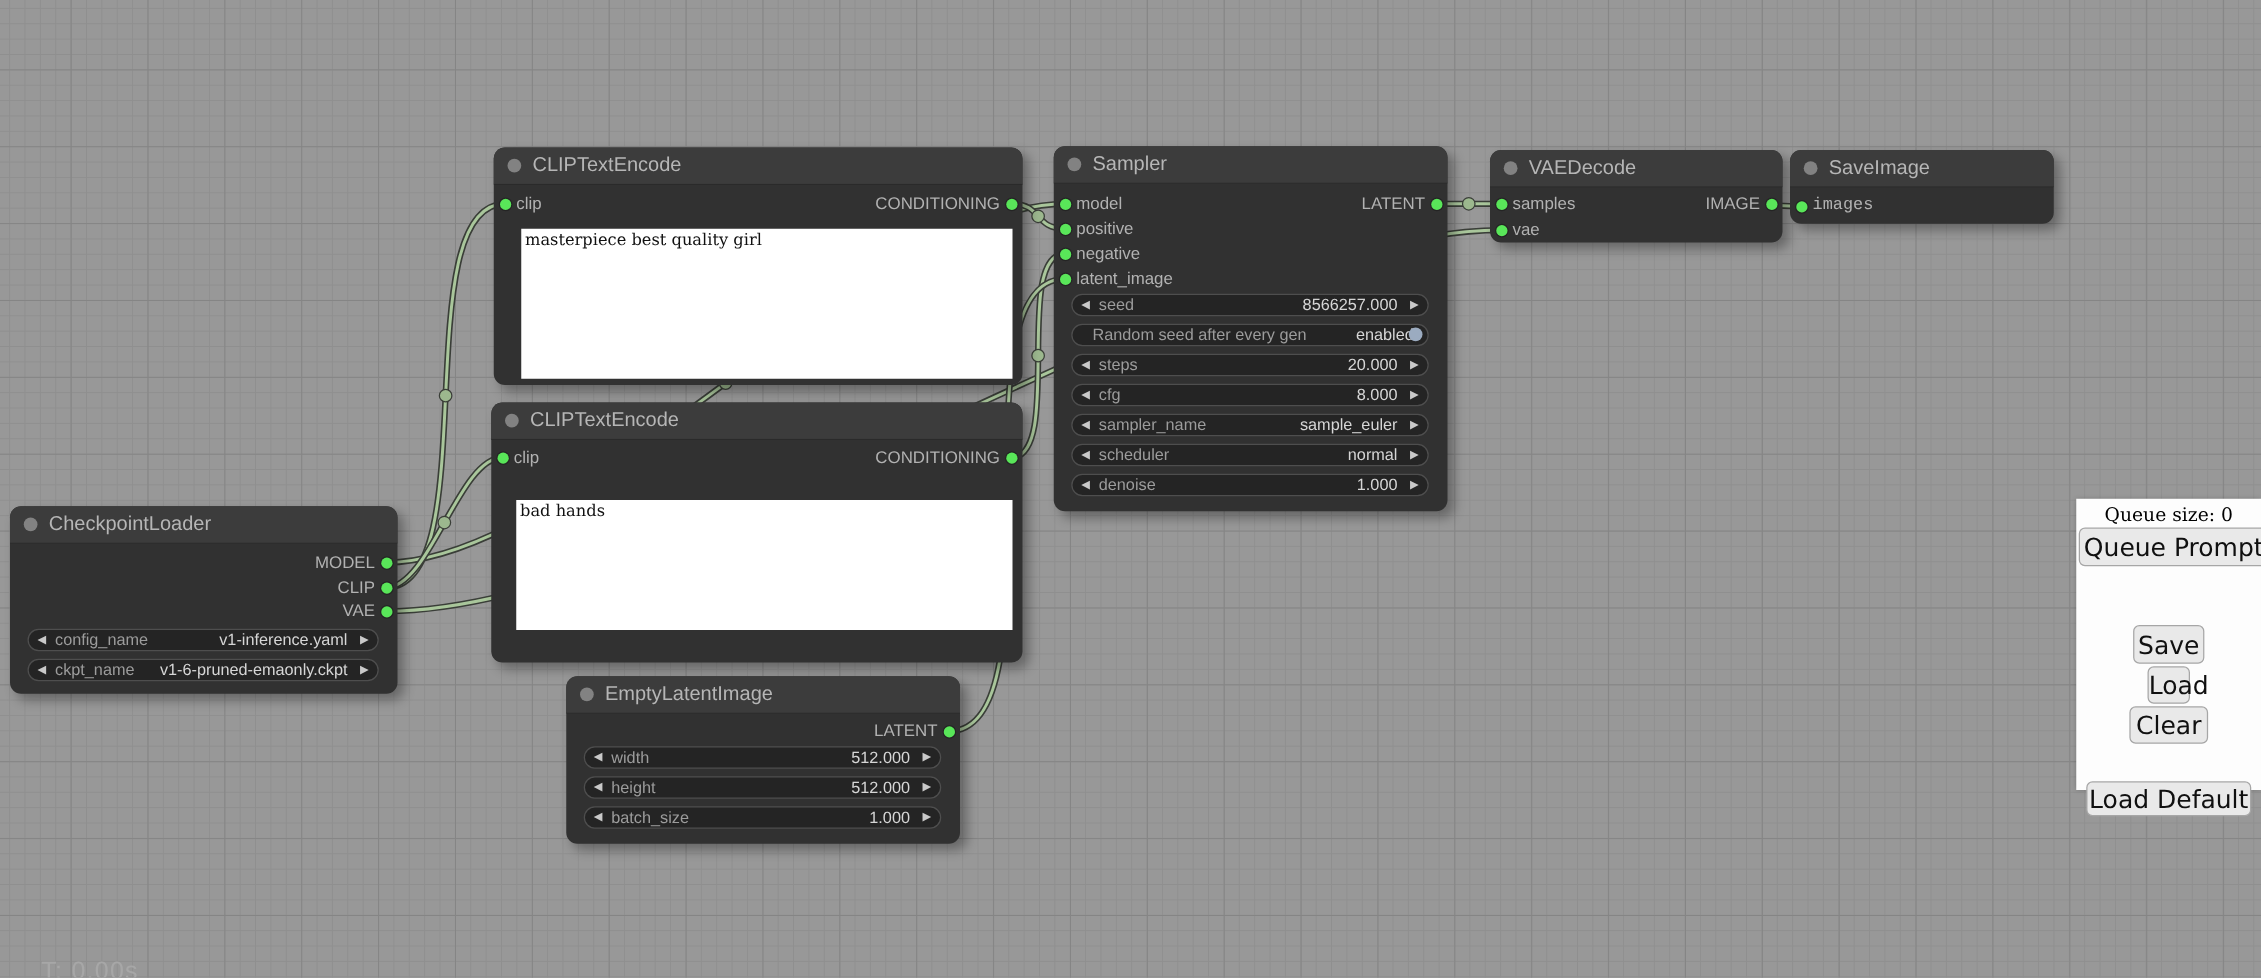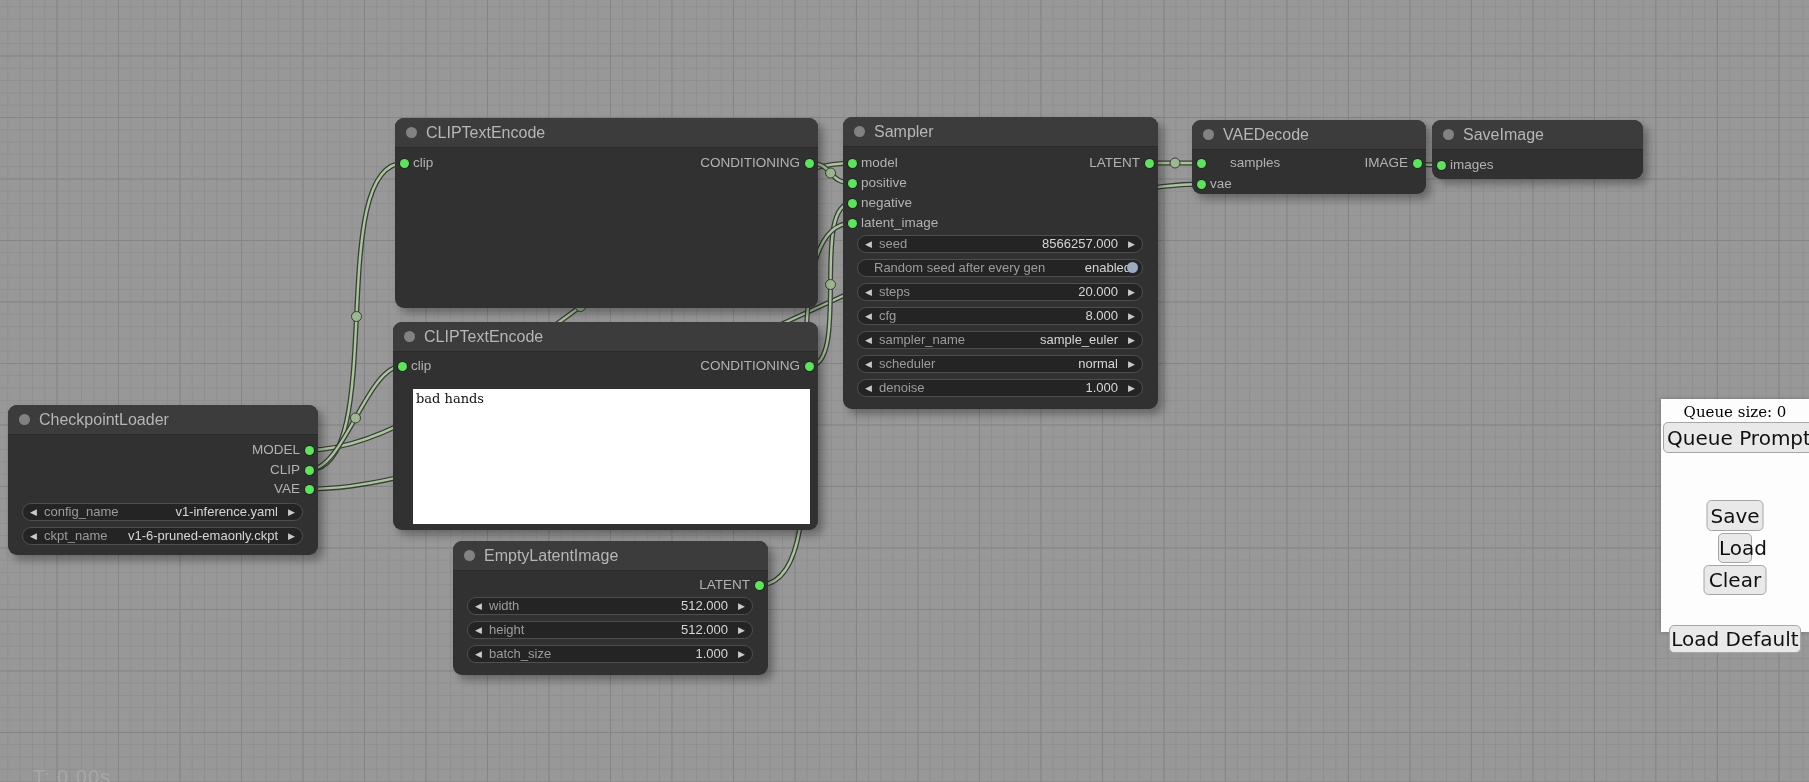--- a/index.html
+++ b/index.html
@@ -139,29 +139,30 @@
         <span class="arrow r">▶</span>
       </div>
     </div>
     <div class="node" style="left: 395px; top: 118px; width: 423px; height: 190px;">
       <div class="titlebar">
         <span class="title-dot"></span>
         <span class="title-text">CLIPTextEncode</span>
       </div>
       <div class="slot in" style="top: 36px;"><span class="dot"></span><span class="slabel">clip</span></div>
       <div class="slot out" style="top: 36px;"><span class="slabel">CONDITIONING</span><span class="dot"></span></div>
+      <div class="textwidget" style="left: 22px; top: 65px; width: 393px; height: 120px;">masterpiece best quality girl</div>
     </div>
     <div class="node" style="left: 393px; top: 322px; width: 425px; height: 208px;">
       <div class="titlebar">
         <span class="title-dot"></span>
         <span class="title-text">CLIPTextEncode</span>
       </div>
       <div class="slot in" style="top: 35px;"><span class="dot"></span><span class="slabel">clip</span></div>
       <div class="slot out" style="top: 35px;"><span class="slabel">CONDITIONING</span><span class="dot"></span></div>
-      <div class="textwidget" style="left: 20px; top: 67px; width: 397px; height: 135px;">bad hands</div>
+      <div class="textwidget" style="left: 20px; top: 78px; width: 397px; height: 104px;">bad hands</div>
     </div>
     <div class="node" style="left: 453px; top: 541px; width: 315px; height: 134px;">
       <div class="titlebar">
         <span class="title-dot"></span>
         <span class="title-text">EmptyLatentImage</span>
       </div>
       <div class="slot out" style="top: 35px;"><span class="slabel">LATENT</span><span class="dot"></span></div>
       <div class="widget" style="top: 56px;">
         <span class="arrow l">◀</span>
         <span class="wlabel">width</span>
@@ -231,30 +232,30 @@
         <span class="wlabel">denoise</span>
         <span class="wvalue">1.000</span>
         <span class="arrow r">▶</span>
       </div>
     </div>
     <div class="node" style="left: 1192px; top: 120px; width: 234px; height: 74px;">
       <div class="titlebar">
         <span class="title-dot"></span>
         <span class="title-text">VAEDecode</span>
       </div>
-      <div class="slot in" style="top: 34px; padding-left: 20px;"><span class="dot"></span><span class="slabel">samples</span></div>
+      <div class="slot in" style="top: 34px;"><span class="dot"></span><span class="slabel">samples</span></div>
       <div class="slot in" style="top: 55px;"><span class="dot"></span><span class="slabel">vae</span></div>
       <div class="slot out" style="top: 34px;"><span class="slabel">IMAGE</span><span class="dot"></span></div>
     </div>
     <div class="node" style="left: 1432px; top: 120px; width: 211px; height: 59px;">
       <div class="titlebar">
         <span class="title-dot"></span>
         <span class="title-text">SaveImage</span>
       </div>
-      <div class="slot in" style="top: 36px;"><span class="dot"></span><span class="slabel">images</span></div>
+      <div class="slot in" style="top: 36px; font-family: Liberation Mono, monospace;"><span class="dot"></span><span class="slabel">images</span></div>
     </div>
   </div>
 
 <div id="status-text">T: 0.00s</div>
 
 <div id="sidebar">
   <div id="queue-size">Queue size: 0</div>
   <button id="queue-prompt" class="sbtn">Queue Prompt</button>
   <button id="btn-save" class="sbtn">Save</button>
   <button id="btn-load" class="sbtn">Load</button>

